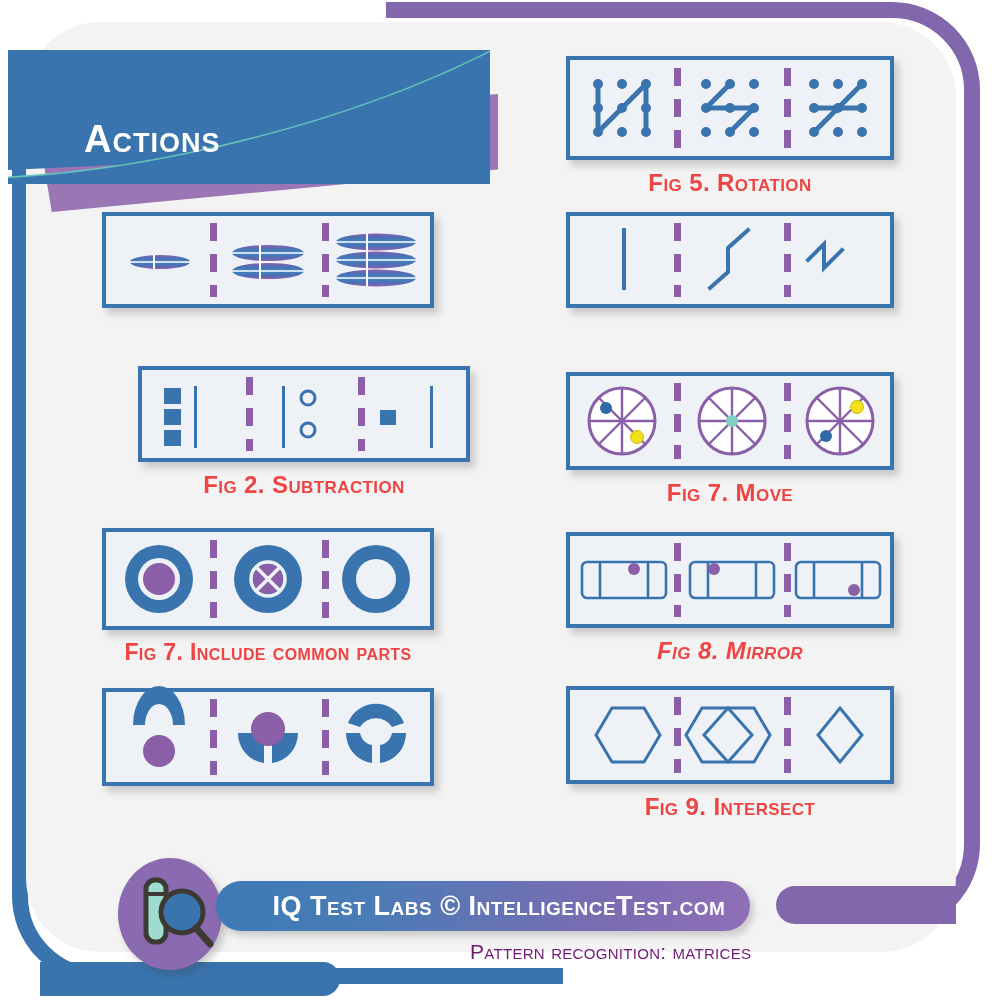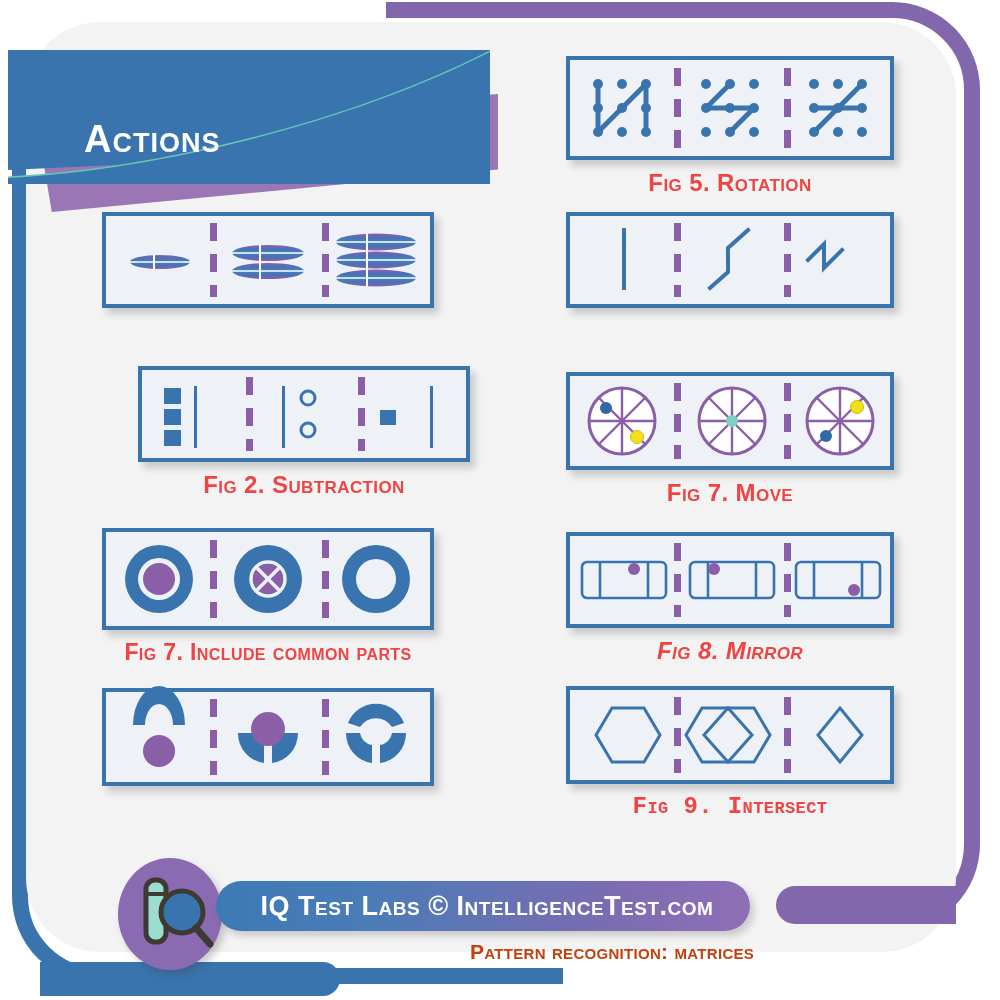--- a/index.html
+++ b/index.html
@@ -95,28 +95,28 @@
     background:#8a6ab0;
     box-shadow:4px 5px 7px rgba(60,60,60,.25);
   }
   .pill{
     position:absolute;left:216px;top:881px;width:534px;height:50px;
     border-radius:26px;
     background:linear-gradient(to right,#3d7ab5 0%,#4a7cb6 28%,#7a6cb2 72%,#8f6fb6 100%);
     box-shadow:4px 5px 7px rgba(60,60,60,.22);
   }
   .pill-text{
-    position:absolute;left:4px;top:0;width:534px;height:50px;
+    position:absolute;left:16px;top:0;width:534px;height:50px;
     line-height:50px;text-align:center;
     color:#ffffff;font-size:27px;font-variant:small-caps;font-weight:700;
     letter-spacing:.5px;white-space:nowrap;
   }
   .sub{
     position:absolute;left:470px;top:940px;width:440px;
-    color:#c2410c;font-size:21px;font-variant:small-caps;font-weight:700;
+    color:#701a75;font-size:21px;font-variant:small-caps;font-weight:400;
     letter-spacing:.3px;text-align:left;white-space:nowrap;
   }
   .tag-purple{
     position:absolute;left:776px;top:886px;width:180px;height:38px;
     background:#8267ac;border-radius:19px 0 0 19px;
   }
   .tag-blue{
     position:absolute;left:40px;top:962px;width:300px;height:34px;
     background:#3a74ae;border-radius:0 17px 17px 0;
   }
@@ -413,21 +413,21 @@
           <line x1="66" y1="0" x2="66" y2="36" stroke="#3a74ae" stroke-width="2.6"></line>
           <circle cx="58" cy="28" r="6" fill="#8a5fa8"></circle>
         </g>
       </svg>
       <div class="divider" style="left:104px;"></div>
       <div class="divider" style="left:214px;"></div>
     </div>
     <div class="caption">Fig 8. Mirror</div>
   </div>
 
-  <div class="fig" style="left:566px;top:686px;width:328px;font-family:Liberation Mono, monospace;">
+  <div class="fig" style="left:566px;top:686px;width:328px;">
     <div class="panel" style="width:328px;height:98px;">
       <svg width="320" height="90" viewBox="0 0 320 90">
         <g fill="none" stroke="#3a74ae" stroke-width="3">
 
           <polygon points="26,45 42,18 74,18 90,45 74,72 42,72"></polygon>
 
           <polygon points="116,45 132,18 184,18 200,45 184,72 132,72"></polygon>
           <polygon points="158,18 182,45 158,72 134,45"></polygon>
 
           <polygon points="270,18 292,45 270,72 248,45"></polygon>

